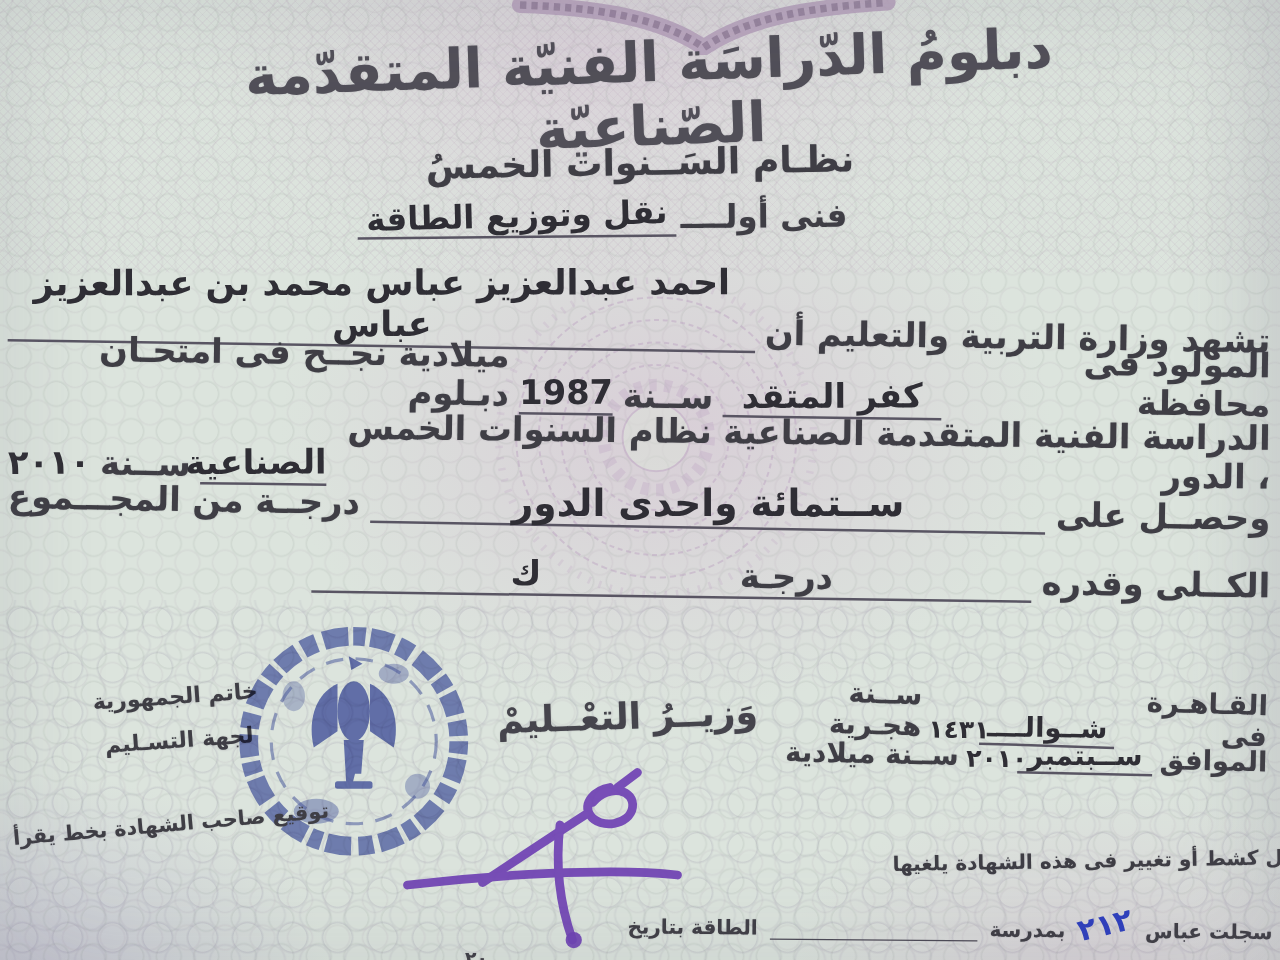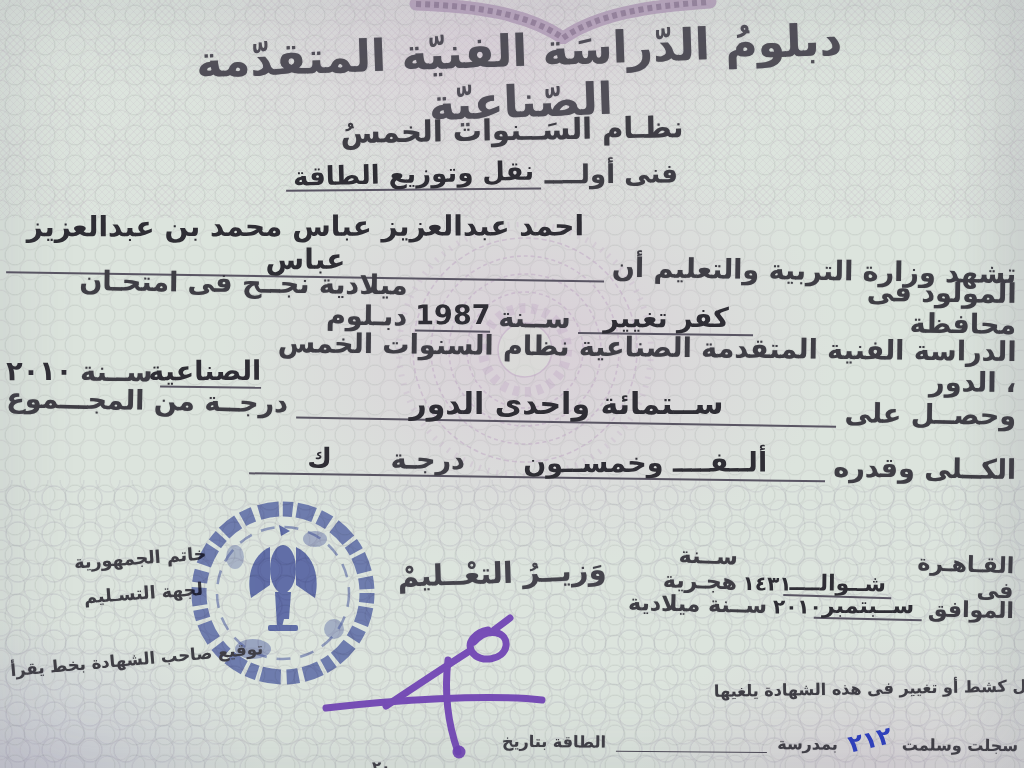--- a/index.html
+++ b/index.html
@@ -117,21 +117,21 @@
   <span class="fill"><span class="hand">نقل وتوزيع الطاقة</span></span>
 </div>
 
 <div class="abs bodyline lineA">
   <span class="printed">تشهد وزارة التربية والتعليم أن</span>
   <span class="fill"><span class="hand">احمد عبدالعزيز عباس محمد بن عبدالعزيز عباس</span></span>
 </div>
 
 <div class="abs bodyline lineB">
   <span class="printed">المولود  فى محافظة</span>
-  <span class="fill gov"><span class="hand">كفر تغيير</span></span>
+  <span class="fill gov"><span class="hand">كفر المتقد</span></span>
   <span class="printed">ســنة</span>
   <span class="fill"><span class="hand">1987</span></span>
   <span class="printed">ميلادية نجــح فى امتحـان دبـلوم</span>
 </div>
 
 <div class="abs bodyline lineC">
   <span class="printed">الدراسة الفنية المتقدمة الصناعية نظام السنوات الخمس ،  الدور</span>
   <span class="fill"><span class="hand">الصناعية</span></span>
   <span class="printed">ســنة</span>
   <span class="hand">٢٠١٠</span>
@@ -139,21 +139,20 @@
 
 <div class="abs bodyline lineD">
   <span class="printed">وحصــل  على</span>
   <span class="fill"><span class="hand">ســتمائة واحدى الدور</span></span>
   <span class="printed">درجــة  من المجـــموع</span>
 </div>
 
 <div class="abs bodyline lineE">
   <span class="printed">الكــلى وقدره</span>
   <span class="mid">
-    <span class="hand">ألــفــــ  وخمســون</span>
     <span class="printed">درجـة</span>
     <span class="hand">ك</span>
   </span>
   <span class="spacer"></span>
 </div>
 
 <div class="abs hijri">
   <span class="printed">القـاهـرة فى</span>
   <span class="fill"><span class="hand">شــوالــــ</span></span>
   <span class="hand dateyear">١٤٣١</span>
@@ -199,21 +198,21 @@
     <path d="M28 100 C 96 92 190 86 244 92"></path>
     <path d="M150 52 C 146 86 150 116 160 144"></path>
   </g>
   <circle cx="161" cy="144" r="6.5" fill="#6f42b4" opacity=".92"></circle>
 </svg>
 
 <div class="abs holder-label printed">توقيع صاحب الشهادة بخط يقرأ</div>
 <div class="abs warning printed">كل كشط أو تغيير فى هذه الشهادة يلغيها</div>
 
 <div class="abs bottomrow">
-  <span class="printed">سجلت وسلمت</span>
+  <span class="printed">سجلت عباس</span>
   <span class="regnum">٢١٢</span>
   <span class="printed">بمدرسة</span>
   <span class="blank"></span>
   <span class="printed">الطاقة بتاريخ</span>
 </div>
 <div class="abs yearpre printed">٢٠</div>
 
 <div class="vignette"></div>
 
 </body></html>

